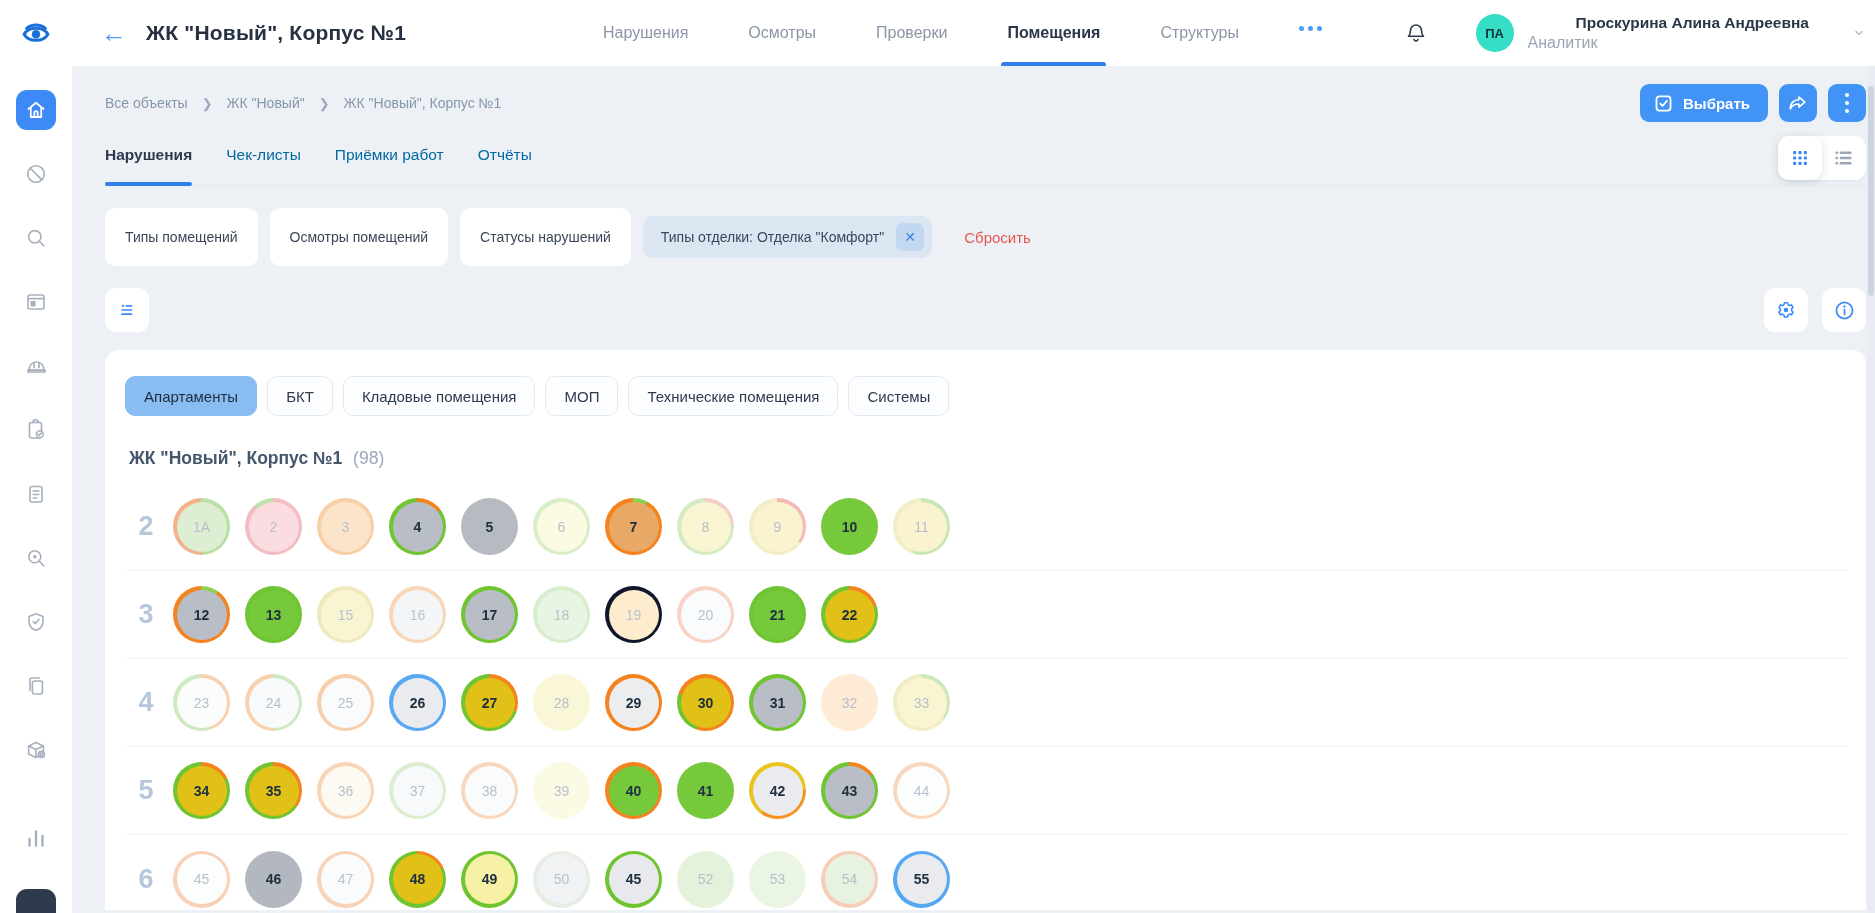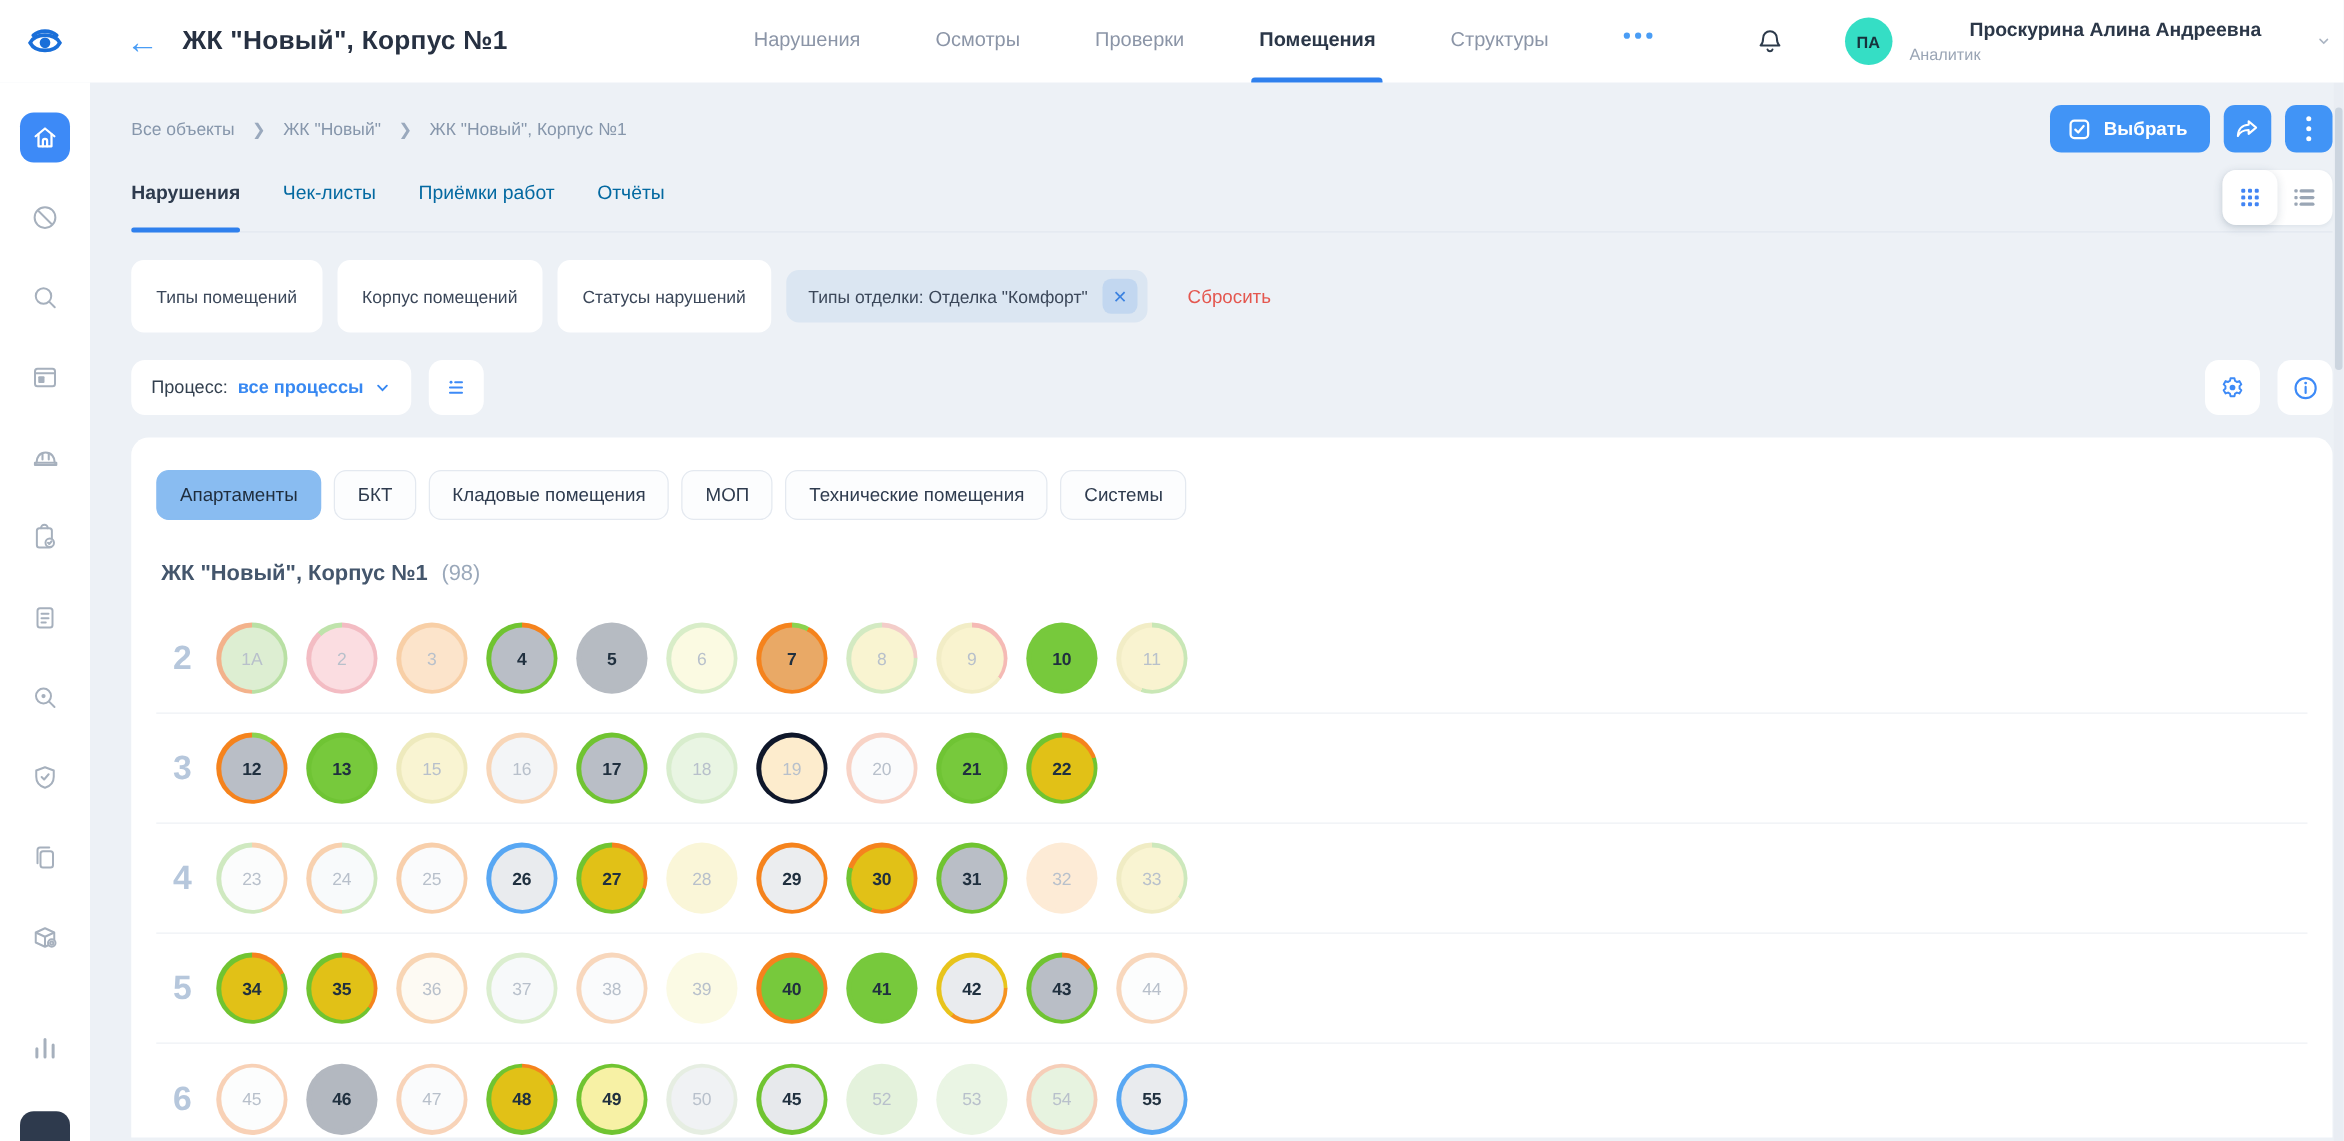--- a/index.html
+++ b/index.html
@@ -15,21 +15,21 @@
   .nav-item { font-size:16px; color:#8b95a7; cursor:pointer; height:100%; display:flex; align-items:center; position:relative; }
   .nav-item.active { color:#2b3748; font-weight:bold; }
   .nav-item.active::after { content:""; position:absolute; left:-6px; right:-6px; bottom:0; height:4px; background:#2f80ed; border-radius:3px 3px 0 0; }
   .nav-more { display:flex; gap:4px; align-items:center; cursor:pointer; padding-bottom:10px; }
   .nav-more i { width:5px; height:5px; border-radius:50%; background:#4a9df5; display:block; }
   .header-right { position:absolute; right:10px; top:0; height:100%; display:flex; align-items:center; }
   .bell { width:40px; height:40px; display:flex; align-items:center; justify-content:center; cursor:pointer; color:#2c3a4b; margin-right:40px; }
   .avatar { width:38px; height:38px; border-radius:50%; background:#35dec5; color:#17323c; font-size:13px; font-weight:bold; display:flex; align-items:center; justify-content:center; }
   .user-block { margin-left:14px; display:flex; flex-direction:column; gap:2px; }
   .user-name { font-size:15.5px; color:#2b3748; font-weight:bold;padding-left:48px; }
-  .user-role { font-size:13px; color:#9aa5b5; }
+  .user-role { font-size:16px; color:#9aa5b5; }
   .user-chevron { margin-left:44px; color:#aab4c2; }
 
   
   .sidebar { position:absolute; left:0; top:66px; bottom:0; width:72px; background:#fff; z-index:20; display:flex; flex-direction:column; align-items:center; padding-top:24px; }
   .side-tile { width:40px; height:40px; border-radius:11px; background:#3d8af7; color:#fff; display:flex; align-items:center; justify-content:center; cursor:pointer; }
   .side-ic { width:40px; height:40px; margin-top:24px; display:flex; align-items:center; justify-content:center; color:#a6b0bd; cursor:pointer; }
   .side-ic.gap-big { margin-top:48px; }
   .side-bottom-tile { position:absolute; bottom:-18px; left:16px; width:40px; height:42px; border-radius:11px; background:#2e3a4d; cursor:pointer; }
 
   
@@ -278,38 +278,31 @@
             <rect x="6.6" y="8.7" width="12" height="2.6" rx="1.3"></rect>
           <rect x="2.5" y="14" width="2.6" height="2.6" rx="0.8"></rect>
             <rect x="6.6" y="14" width="12" height="2.6" rx="1.3"></rect>
         </svg>
       </div>
     </div>
   </div>
 
   <div class="chips-row">
     <div class="chip">Типы помещений</div>
-    <div class="chip">Корпус помещений</div>
+    <div class="chip">Осмотры помещений</div>
     <div class="chip">Статусы нарушений</div>
     <div class="chip-applied">
       <span>Типы отделки: Отделка "Комфорт"</span>
       <span class="chip-x">✕</span>
     </div>
     <div class="reset-link">Сбросить</div>
   </div>
 
   <div class="process-row">
     <div class="process-left">
-      <div class="process-pill">
-        <span class="process-prefix">Процесс:</span>
-        <span class="process-value">все процессы</span>
-        <svg width="14" height="14" viewBox="0 0 24 24" fill="none" stroke="#3788f2" stroke-width="2.6" stroke-linecap="round">
-            <path d="M6 9.5l6 6 6-6"></path>
-          </svg>
-      </div>
       <div class="icon-btn">
         <svg width="20" height="20" viewBox="0 0 24 24" fill="none" stroke="#3d8af7" stroke-width="2" stroke-linecap="round">
           <circle cx="7" cy="7" r="1.4" fill="#3d8af7" stroke="none"></circle>
             <path d="M11 7h6.5M6 12h11.5M6 17h11.5"></path>
         </svg>
       </div>
     </div>
     <div class="process-right">
       <div class="icon-btn">
         <svg width="22" height="22" viewBox="0 0 24 24" fill="none" stroke="#3d8af7" stroke-width="1.7" stroke-linejoin="round">

